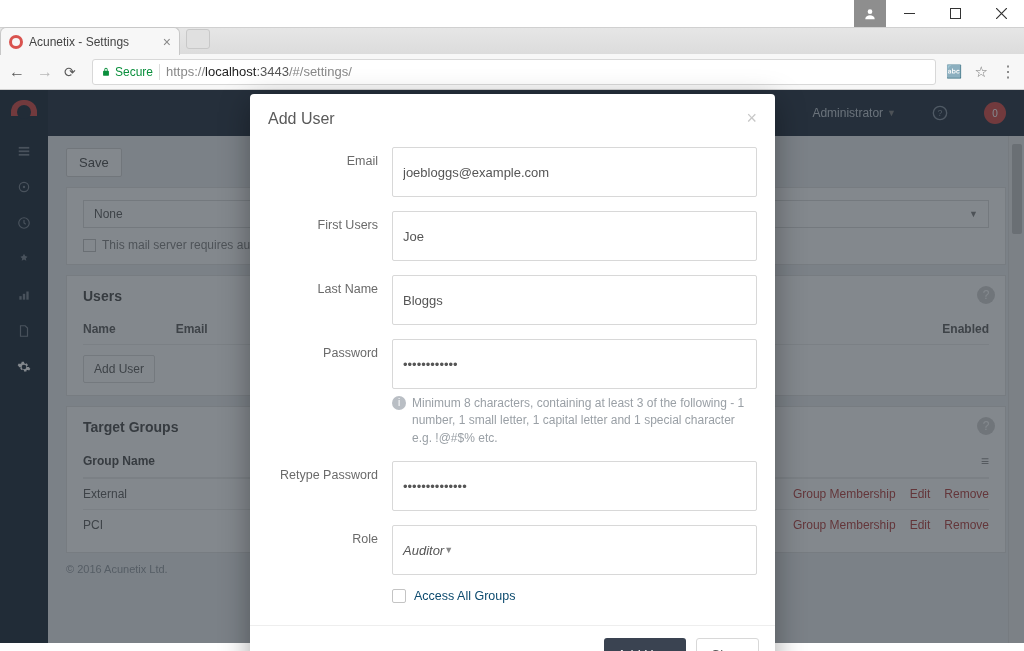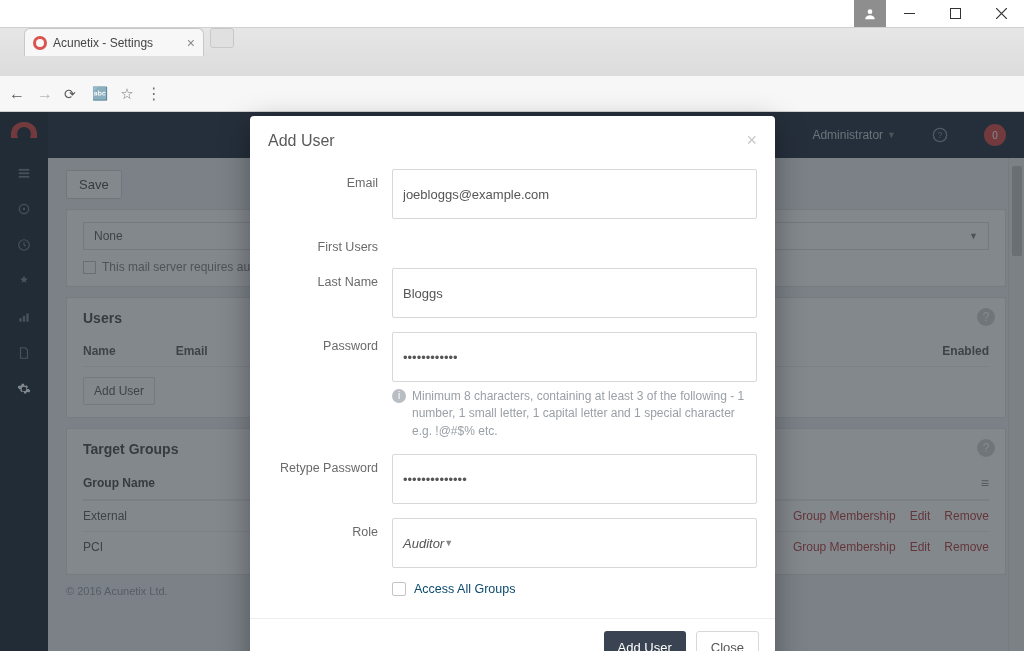--- a/index.html
+++ b/index.html
@@ -5,21 +5,21 @@
   * { box-sizing: border-box; margin: 0; padding: 0; font-family: "Segoe UI", Arial, sans-serif; }
   html, body { width: 1024px; height: 651px; overflow: hidden; background: #fff; }
 
   
   .win-titlebar { height: 28px; background: #fff; display: flex; justify-content: flex-end; align-items: stretch; border-bottom: 1px solid #d0d0d0; }
   .win-user { width: 32px; background: #8e8e8e; display:flex;align-items:center;justify-content:center; color:#fff; font-size:12px;}
   .win-btn { width: 46px; display:flex; align-items:center; justify-content:center; color:#333; font-size:12px;}
   .win-btn svg { width:11px; height:11px; }
 
   
-  .tab-strip { height: 48px; background: linear-gradient(#e6e6e6,#dcdcdc); display:flex; align-items:flex-start; padding-left:24px; }
+  .tab-strip { height: 26px; background: linear-gradient(#e6e6e6,#dcdcdc); display:flex; align-items:center; padding-left:0; }
   .tab { height: 28px; width: 180px; background:#f7f7f7; border:1px solid #c8c8c8; border-bottom:none; border-top-left-radius:6px;border-top-right-radius:6px; display:flex; align-items:center; padding:0 8px; font-size:12px; color:#444; gap:6px; position:relative;}
   .tab-favicon { width:14px;height:14px; border-radius:50%; background:#d9534f; position:relative; overflow:hidden;}
   .tab-favicon::after{content:"";position:absolute;inset:3px;border-radius:50%;background:#f7f7f7;}
   .tab-title { flex:1; white-space:nowrap; overflow:hidden; text-overflow:ellipsis;}
   .tab-close { font-size:14px; color:#888;}
   .new-tab { width:24px; height:20px; background:#e0e0e0; border:1px solid #c8c8c8; margin-left:6px; margin-bottom:4px; border-radius:3px;}
 
   
   .omnibar { height: 36px; background:#f7f7f7; border-bottom:1px solid #d0d0d0; display:flex; align-items:center; padding:0 8px; gap:10px;}
   .nav-arrow { width:18px; text-align:center; color:#5a5a5a; font-size:16px;}
@@ -126,20 +126,32 @@
     <span class="tab-title">Acunetix - Settings</span>
     <span class="tab-close">×</span>
   </div>
   <div class="new-tab"></div>
 </div>
 
 <div class="omnibar">
   <span class="nav-arrow">←</span>
   <span class="nav-arrow dim">→</span>
   <span class="reload">⟳</span>
+  <div class="url-box">
+    <span class="secure">
+      <svg class="lock" viewBox="0 0 24 24">
+          <path fill="#0a8f3c" d="M12 2a4 4 0 0 0-4 4v3H7a2 2 0 0 0-2 2v8a2 2 0 0 0 2 2h10a2 2 0 0 0 2-2v-8a2 2 0 0 0-2-2h-1V6a4 4 0 0 0-4-4zm-2 4a2 2 0 1 1 4 0v3h-4z"></path>
+        </svg>
+      <span>Secure</span>
+    </span>
+    <span class="url-sep"></span>
+    <span class="url-text">
+      <span class="proto">https://</span><span class="host">localhost</span><span class="port">:3443</span><span class="path">/#/settings/</span>
+    </span>
+  </div>
   <div class="omx-right">
     <span style="font-size:13px;">🔤</span>
     <span class="star">☆</span>
     <span class="kebab">⋮</span>
   </div>
 </div>
 
 <div class="app-wrap">
   <div class="app-bg"></div>
 
@@ -251,20 +263,21 @@
       <span class="modal-title">Add User</span>
       <span class="modal-x">×</span>
     </div>
     <div class="modal-body">
       <div class="form-row">
         <div class="form-lbl">Email</div>
         <div class="form-ctl"><input class="inp" value="joebloggs@example.com" style=""></div>
       </div>
       <div class="form-row">
         <div class="form-lbl">First Users</div>
+        <div class="form-ctl"><input class="inp" value="Joe" style=""></div>
       </div>
       <div class="form-row">
         <div class="form-lbl">Last Name</div>
         <div class="form-ctl"><input class="inp" value="Bloggs" style=""></div>
       </div>
       <div class="form-row">
         <div class="form-lbl">Password</div>
         <div class="form-ctl">
           <input class="inp" value="••••••••••••" style="">
           <div class="hint">

